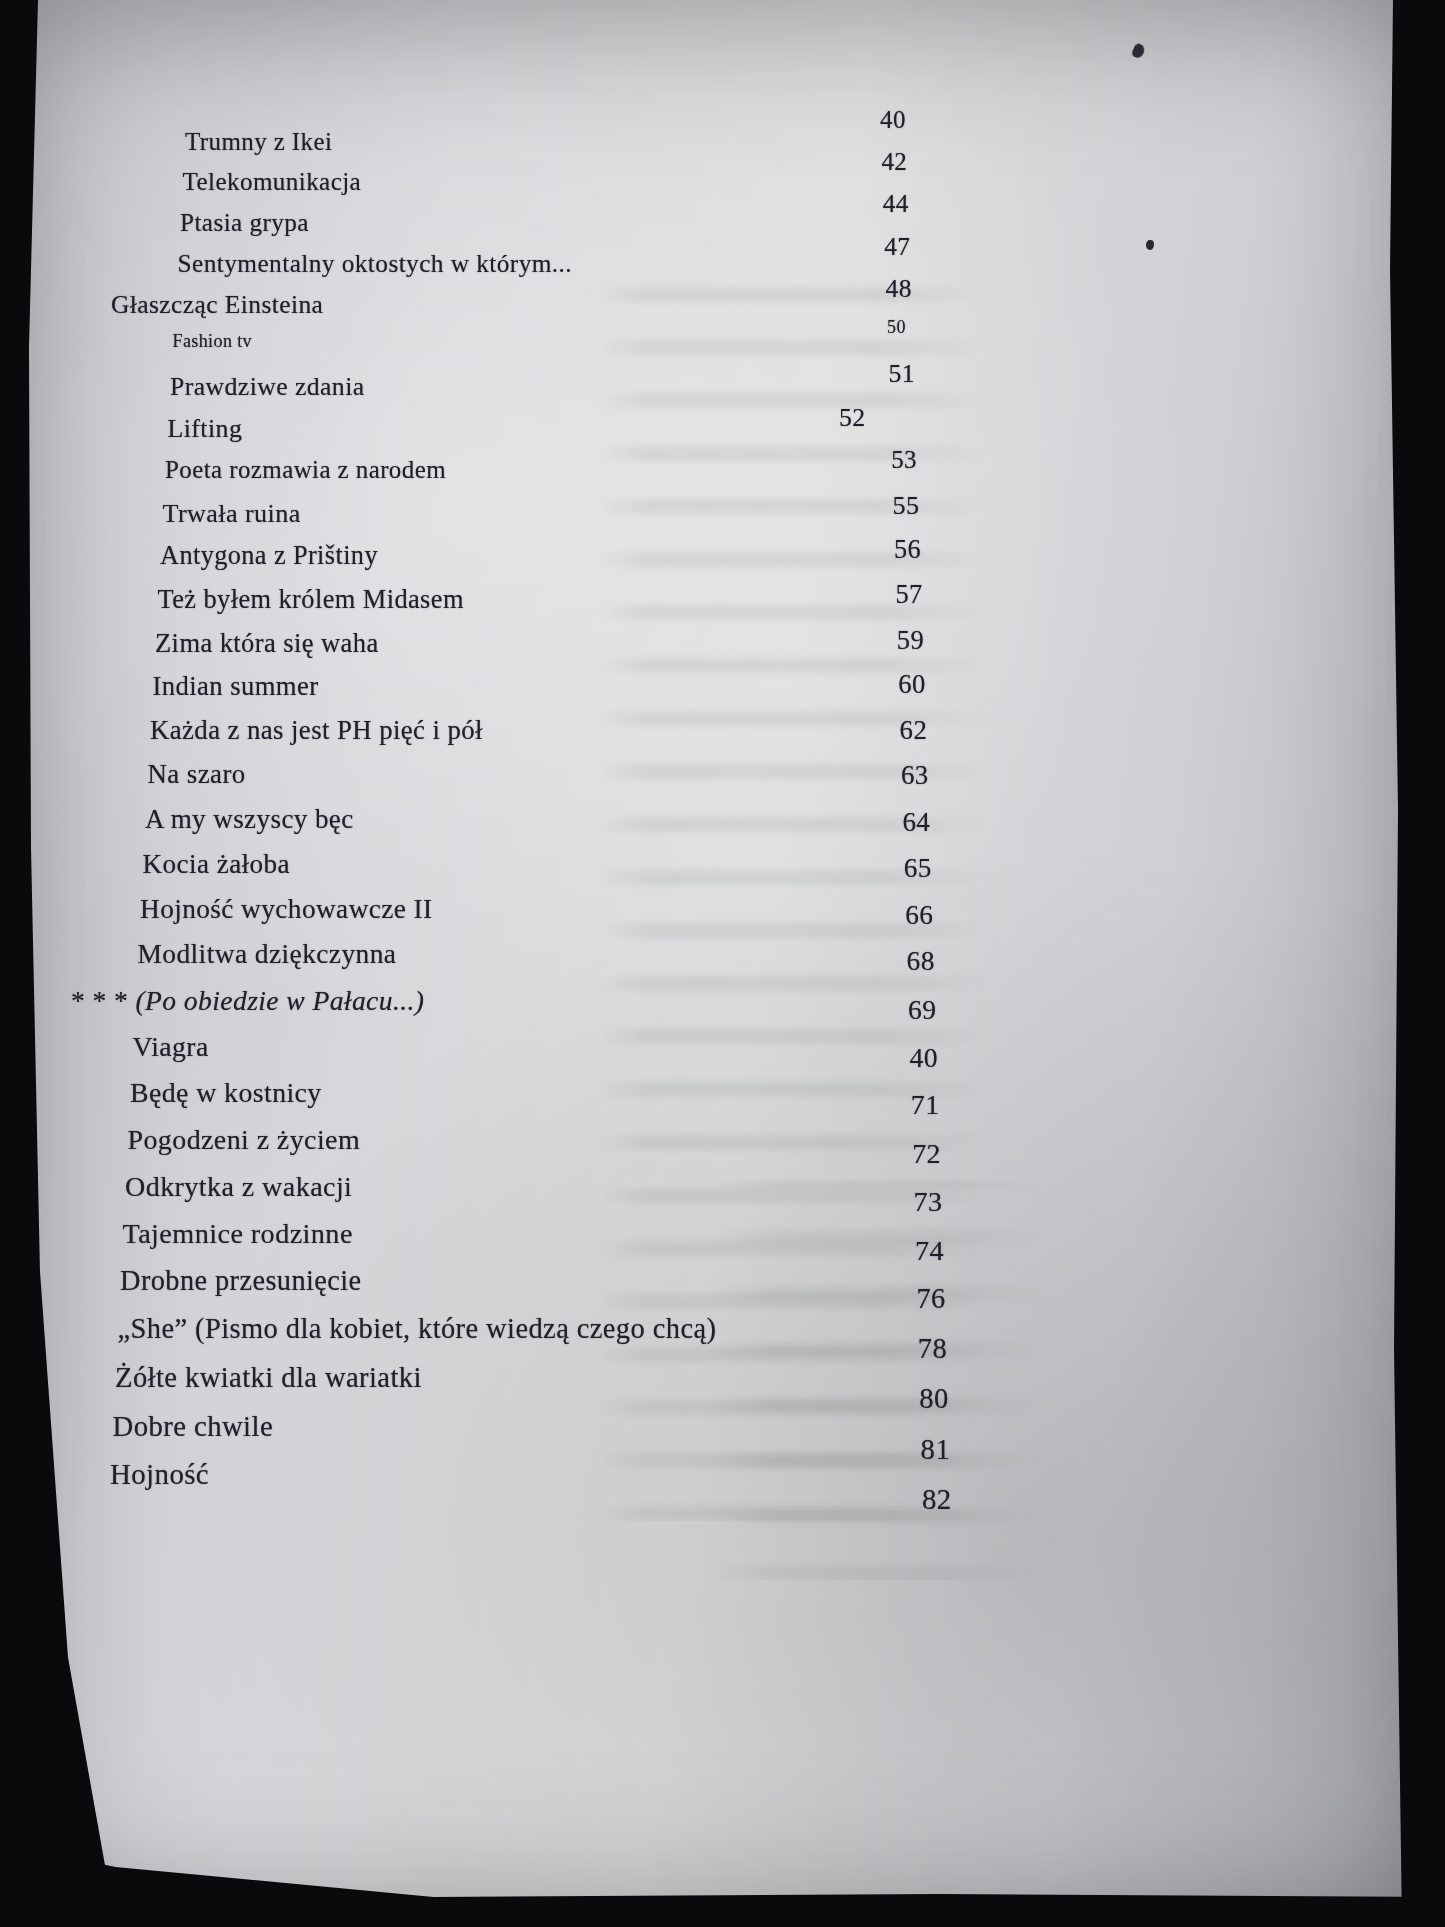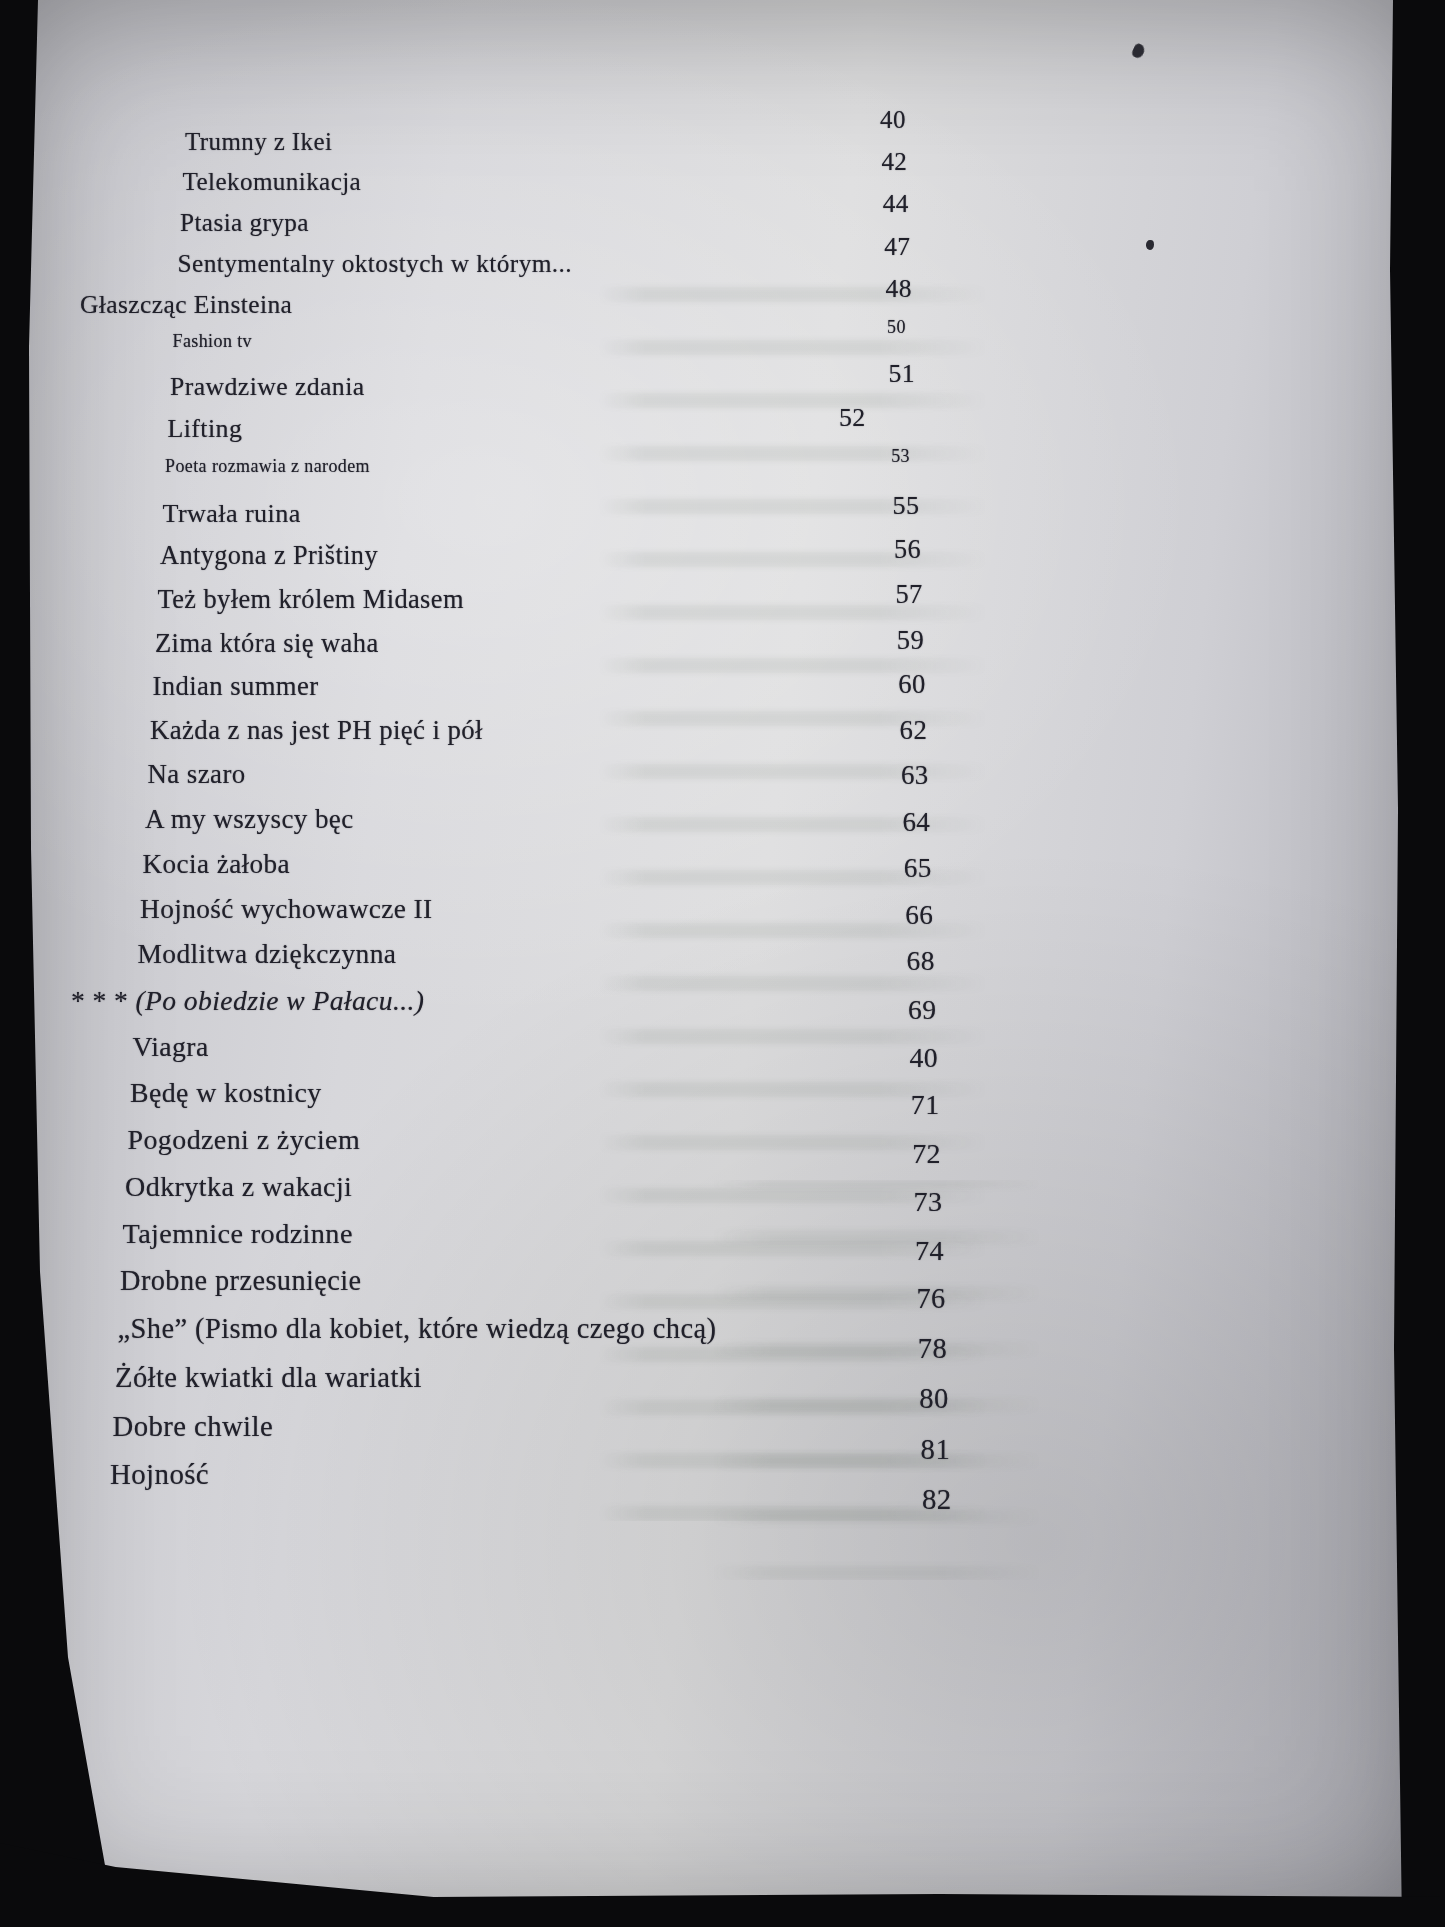--- a/index.html
+++ b/index.html
@@ -87,40 +87,40 @@
     <span class="title" style="margin-left: 180px;"><span class="t-main">Ptasia grypa</span><span class="t-italic"></span></span>
     <span class="num" style="left: 882.8px; transform: translateY(-18.9px);">44</span>
   </div>
 
   <div class="row" style="height: 40.9px; font-size: 25.39px;">
     <span class="title" style="margin-left: 177.5px;"><span class="t-main">Sentymentalny oktostych w którym...</span><span class="t-italic"></span></span>
     <span class="num" style="left: 884.2px; transform: translateY(-17.35px);">47</span>
   </div>
 
   <div class="row" style="height: 41.2px; font-size: 25.52px;">
-    <span class="title" style="margin-left: 80px;"><span class="t-main">Głaszcząc Einsteina</span><span class="t-italic"></span></span>
+    <span class="title" style="margin-left: 111px;"><span class="t-main">Głaszcząc Einsteina</span><span class="t-italic"></span></span>
     <span class="num" style="left: 885.6px; transform: translateY(-15.8px);">48</span>
   </div>
 
   <div class="row" style="height: 41.5px; font-size: 18px;">
     <span class="title" style="margin-left: 172.5px;"><span class="t-main">Fashion tv</span><span class="t-italic"></span></span>
     <span class="num" style="left: 887px; transform: translateY(-14.25px);">50</span>
   </div>
 
   <div class="row" style="height: 41.8px; font-size: 25.78px;">
     <span class="title" style="margin-left: 170px;"><span class="t-main">Prawdziwe zdania</span><span class="t-italic"></span></span>
     <span class="num" style="left: 888.4px; transform: translateY(-12.7px);">51</span>
   </div>
 
   <div class="row" style="height: 42.1px; font-size: 25.91px;">
     <span class="title" style="margin-left: 167.5px;"><span class="t-main">Lifting</span><span class="t-italic"></span></span>
     <span class="num" style="left: 839px; transform: translateY(-11.15px);">52</span>
   </div>
 
-  <div class="row" style="height: 42.4px; font-size: 18px; text-decoration: underline;">
+  <div class="row" style="height: 42.4px; font-size: 25px; text-decoration: underline;">
     <span class="title" style="margin-left: 165px;"><span class="t-main">Poeta rozmawia z narodem</span><span class="t-italic"></span></span>
     <span class="num" style="left: 891.2px; transform: translateY(-9.6px);">53</span>
   </div>
 
   <div class="row" style="height: 42.7px; font-size: 26.17px;">
     <span class="title" style="margin-left: 162.5px;"><span class="t-main">Trwała ruina</span><span class="t-italic"></span></span>
     <span class="num" style="left: 892.6px; transform: translateY(-8.05px);">55</span>
   </div>
 
   <div class="row" style="height: 43px; font-size: 26.3px;">

